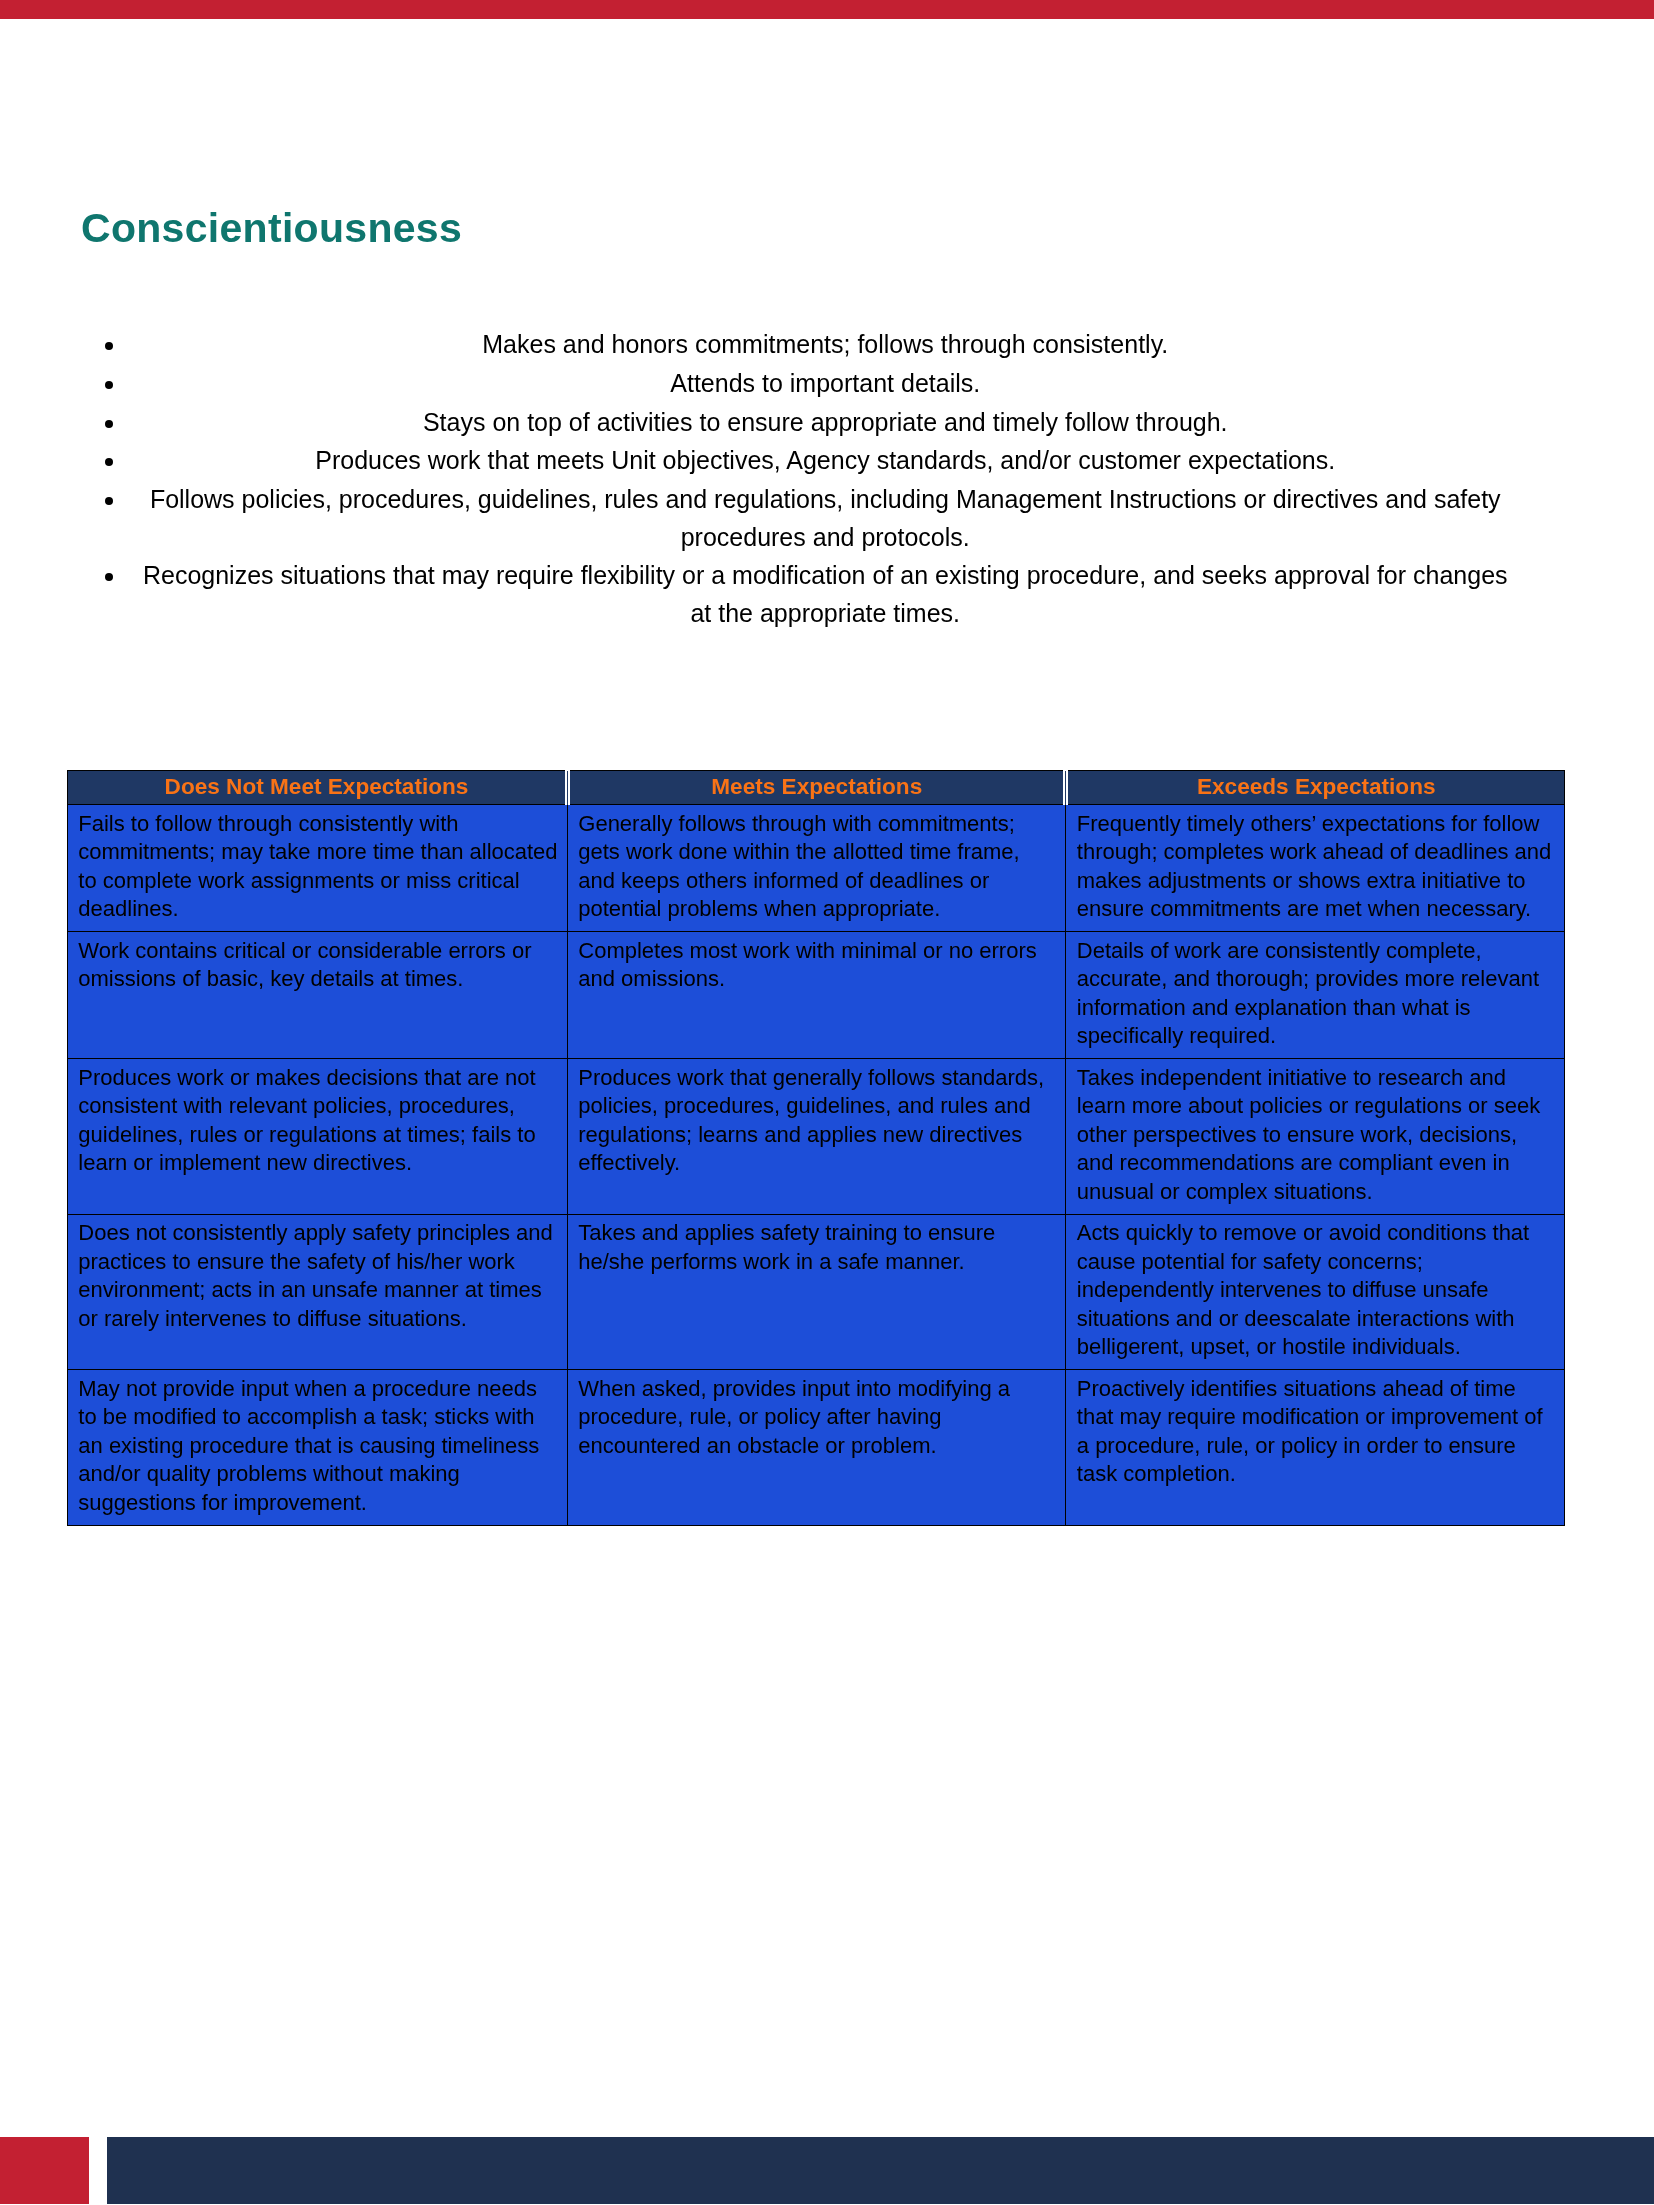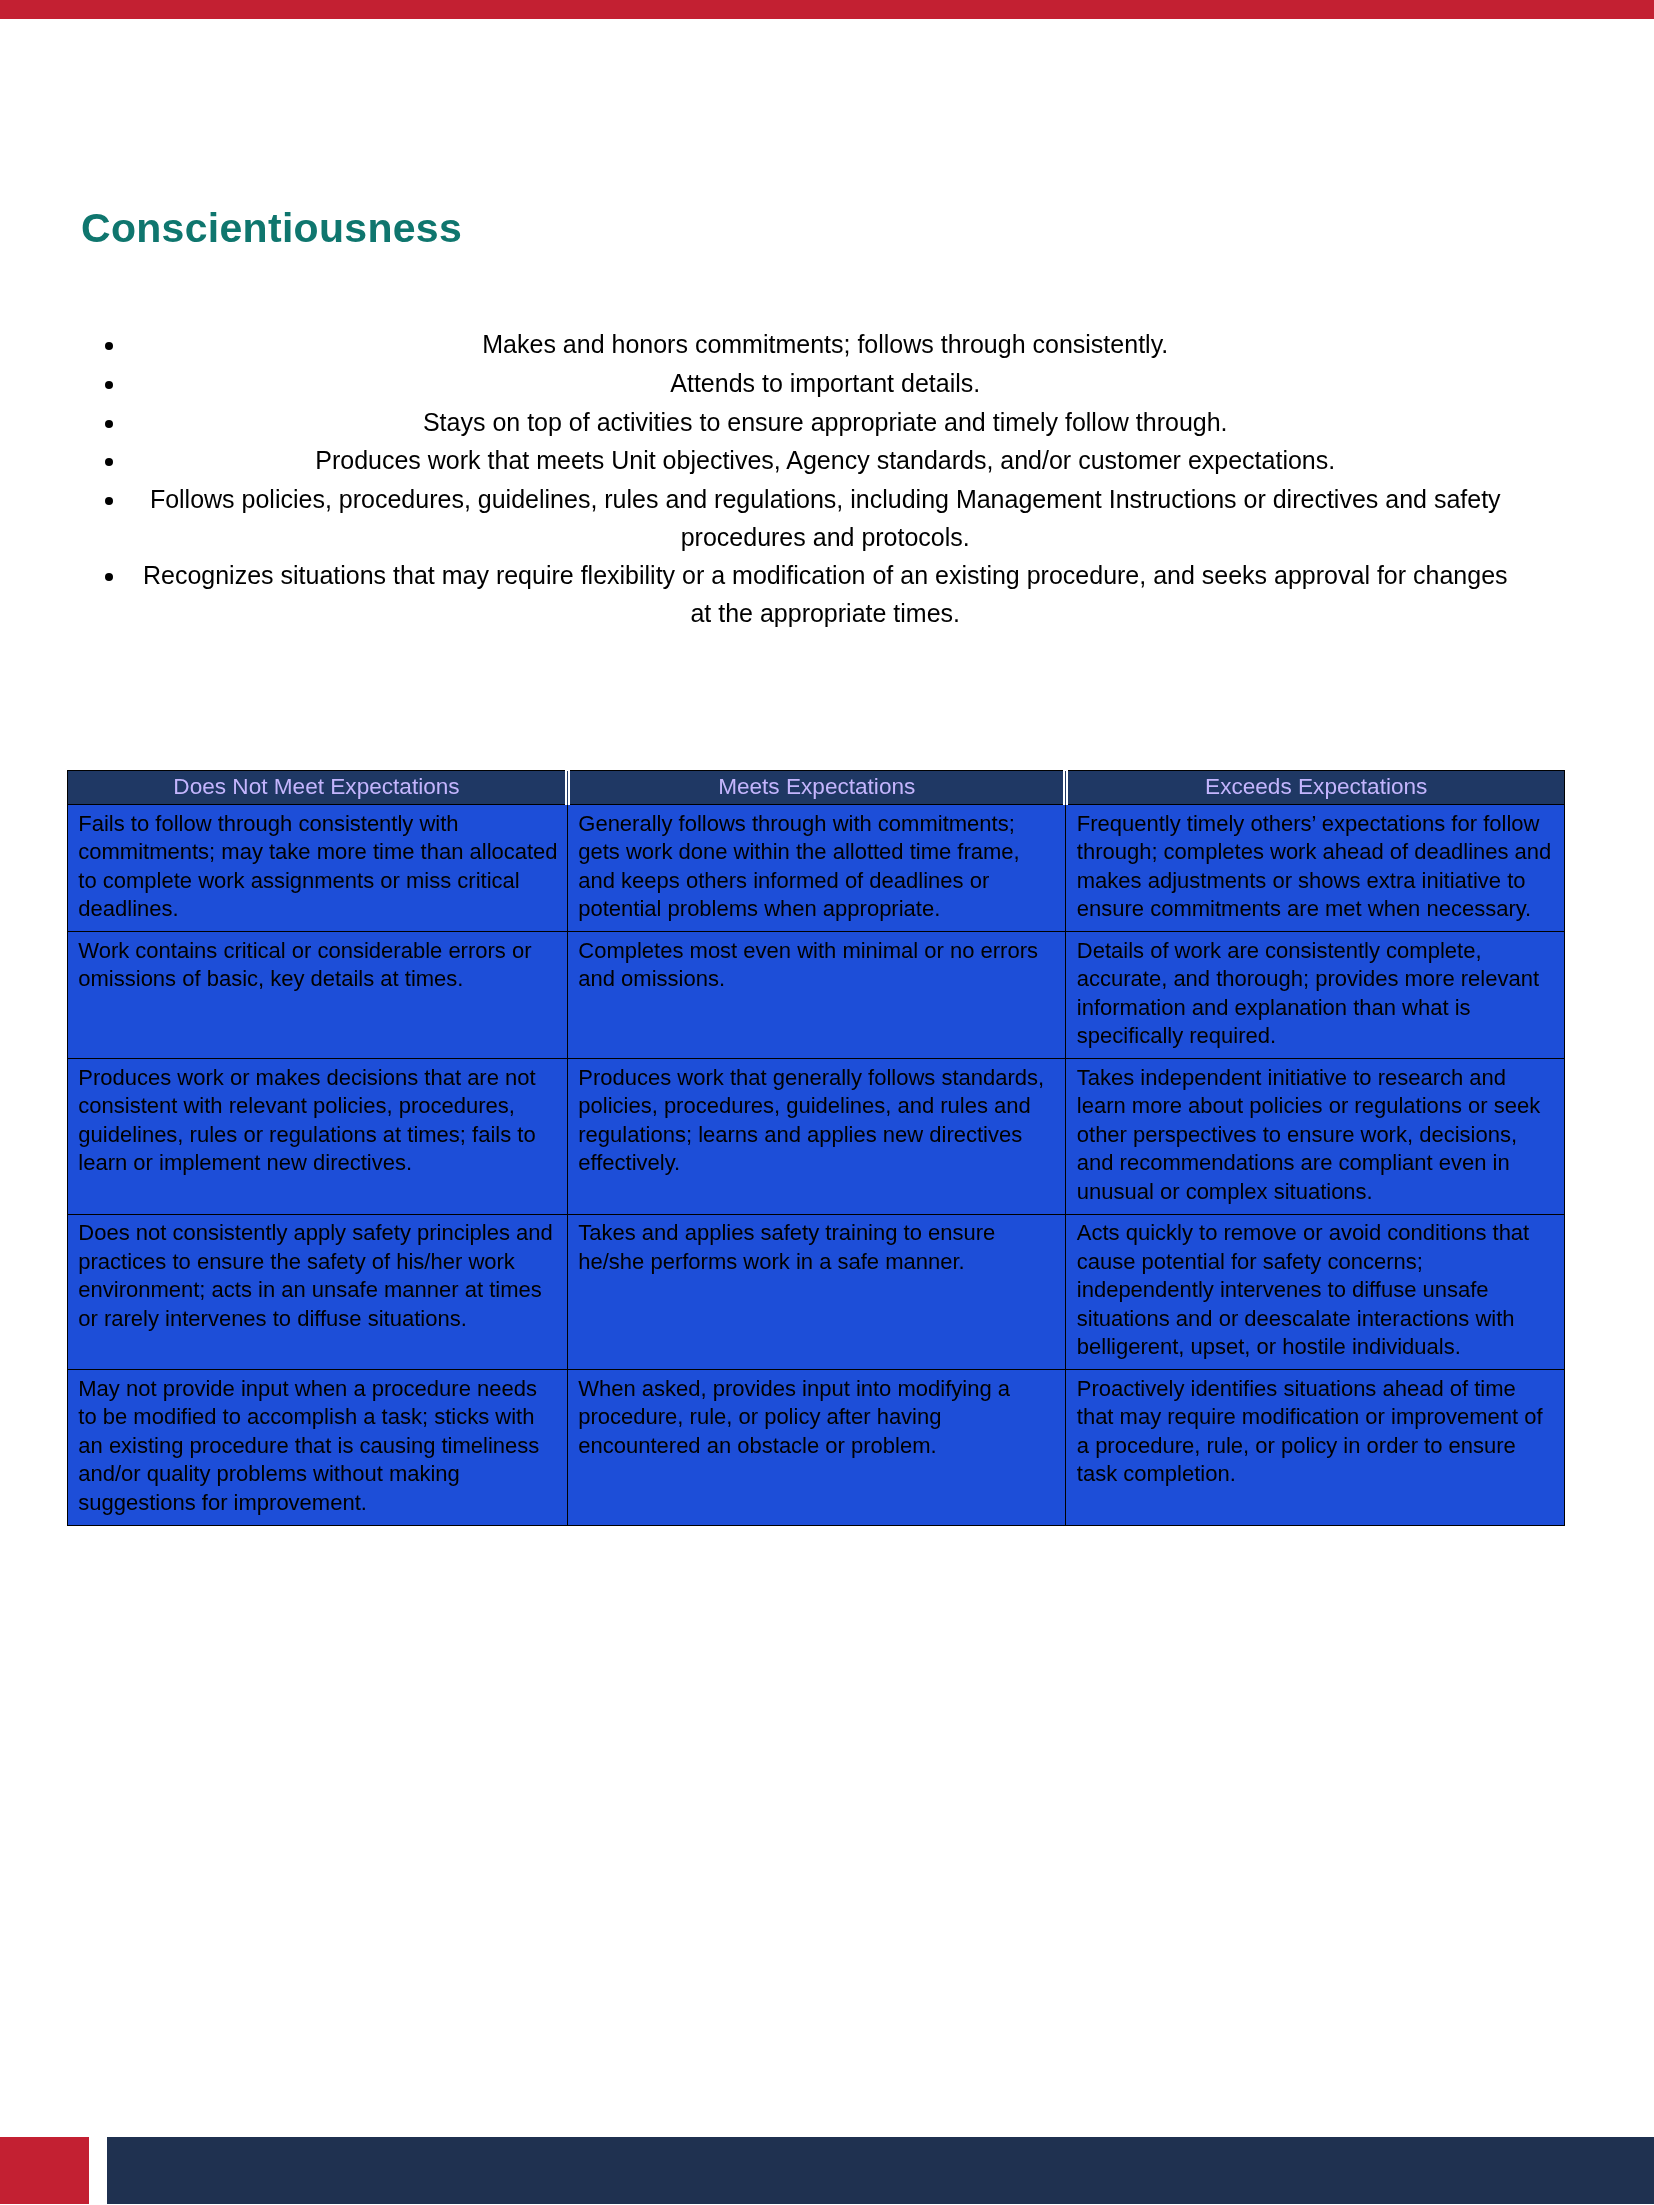--- a/index.html
+++ b/index.html
@@ -53,23 +53,23 @@
   .rubric-table {
     position: absolute;
     top: 770px;
     left: 67px;
     width: 1498px;
     border-collapse: collapse;
     table-layout: fixed;
   }
   .rubric-table th {
     background: #1f3864;
-    color: #c4b5fd;
+    color: #f97316;
     font-size: 22.6px;
-    font-weight: 400;
+    font-weight: 700;
     text-align: center;
     vertical-align: middle;
     padding: 2.6px 3.9px 4.5px 3.9px;
     border-top: 1.3px solid #000000;
     border-bottom: 1.3px solid #000000;
   }
   .rubric-table th:first-child { border-left: 1.3px solid #000000; }
   .rubric-table th:last-child  { border-right: 1.3px solid #000000; }
   .rubric-table th + th { border-left: 5.8px double #ffffff; text-align: center; }
 
@@ -135,21 +135,21 @@
       </tr>
     </thead>
     <tbody>
       <tr>
         <td>Fails to follow through consistently with commitments; may take more time than allocated to complete work assignments or miss critical deadlines.</td>
         <td>Generally follows through with commitments; gets work done within the allotted time frame, and keeps others informed of deadlines or potential problems when appropriate.</td>
         <td>Frequently timely others’ expectations for follow through; completes work ahead of deadlines and makes adjustments or shows extra initiative to ensure commitments are met when necessary.</td>
       </tr>
       <tr>
         <td>Work contains critical or considerable errors or omissions of basic, key details at times.</td>
-        <td>Completes most even with minimal or no errors and omissions.</td>
+        <td>Completes most work with minimal or no errors and omissions.</td>
         <td>Details of work are consistently complete, accurate, and thorough; provides more relevant information and explanation than what is specifically required.</td>
       </tr>
       <tr>
         <td>Produces work or makes decisions that are not consistent with relevant policies, procedures, guidelines, rules or regulations at times; fails to learn or implement new directives.</td>
         <td>Produces work that generally follows standards, policies, procedures, guidelines, and rules and regulations; learns and applies new directives effectively.</td>
         <td>Takes independent initiative to research and learn more about policies or regulations or seek other perspectives to ensure work, decisions, and recommendations are compliant even in unusual or complex situations.</td>
       </tr>
       <tr>
         <td>Does not consistently apply safety principles and practices to ensure the safety of his/her work environment; acts in an unsafe manner at times or rarely intervenes to diffuse situations.</td>
         <td>Takes and applies safety training to ensure he/she performs work in a safe manner.</td>

